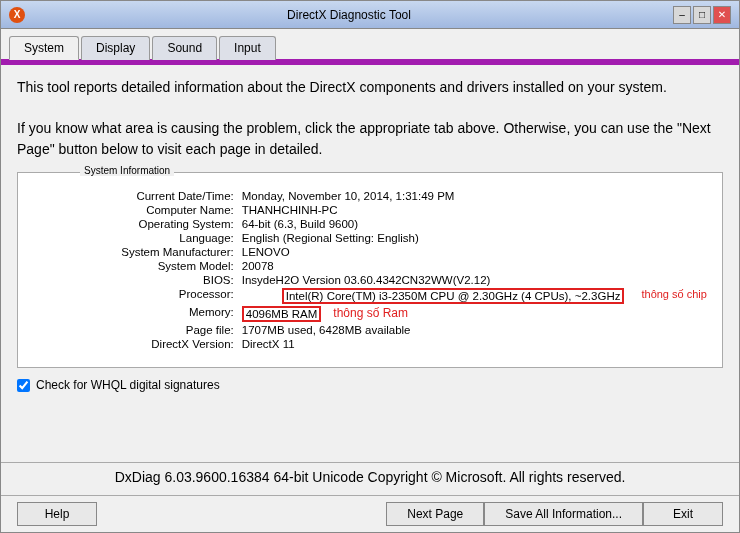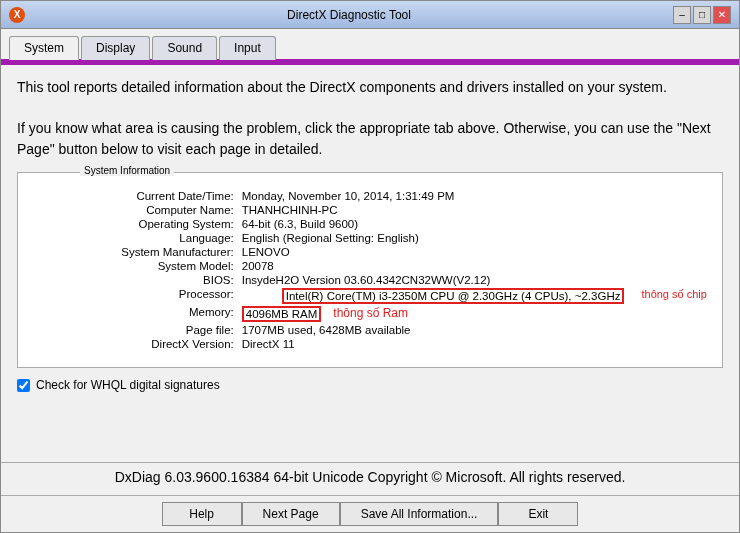--- a/index.html
+++ b/index.html
@@ -143,21 +143,21 @@
       background: #f0f0f0;
     }
     .copyright-bar {
       text-align: center;
       font-size: 14px;
       color: #000;
       margin-bottom: 6px;
     }
     .button-bar {
       display: flex;
-      justify-content: center;
+      justify-content: space-between;
       padding: 6px 16px;
       background: #f0f0f0;
       border-top: 1px solid #aaa;
     }
     .btn {
       padding: 4px 20px;
       background: #e8e8e8;
       border: 1px solid #888;
       cursor: pointer;
       font-size: 12px;

